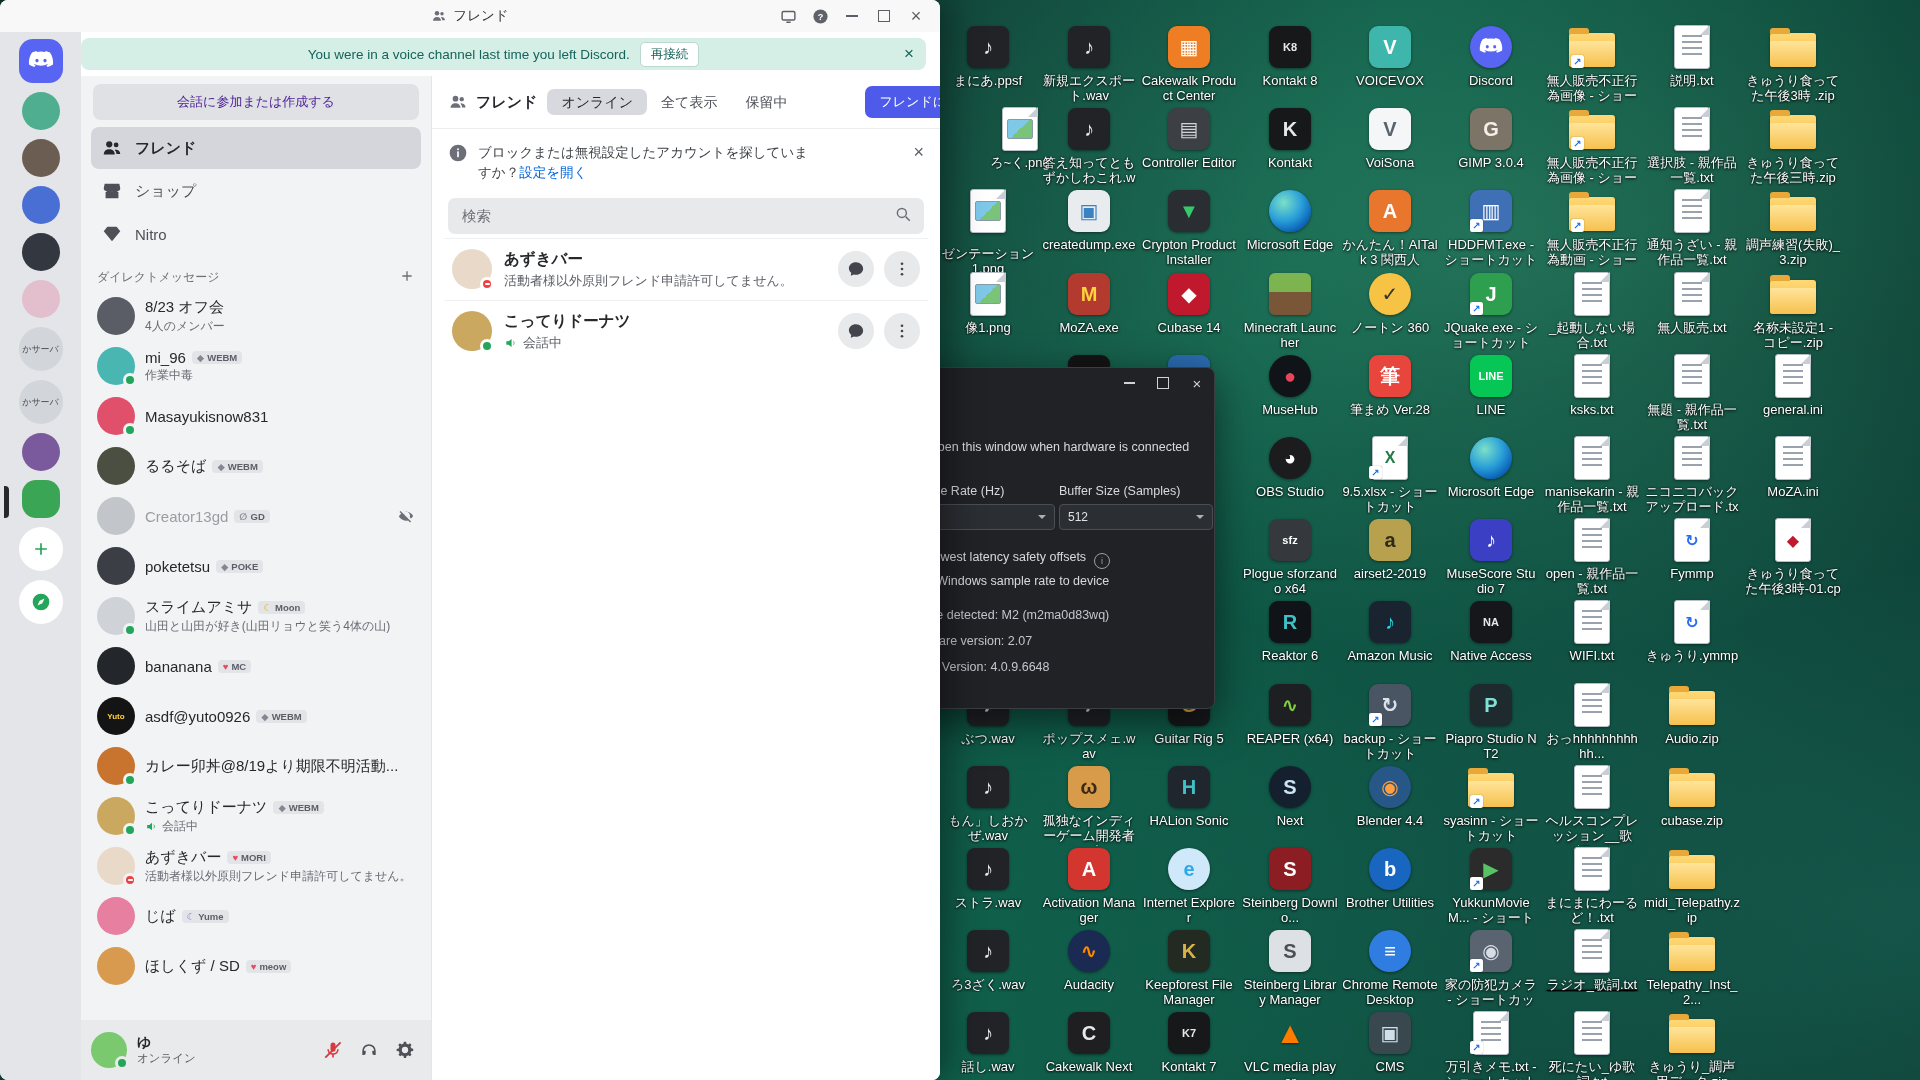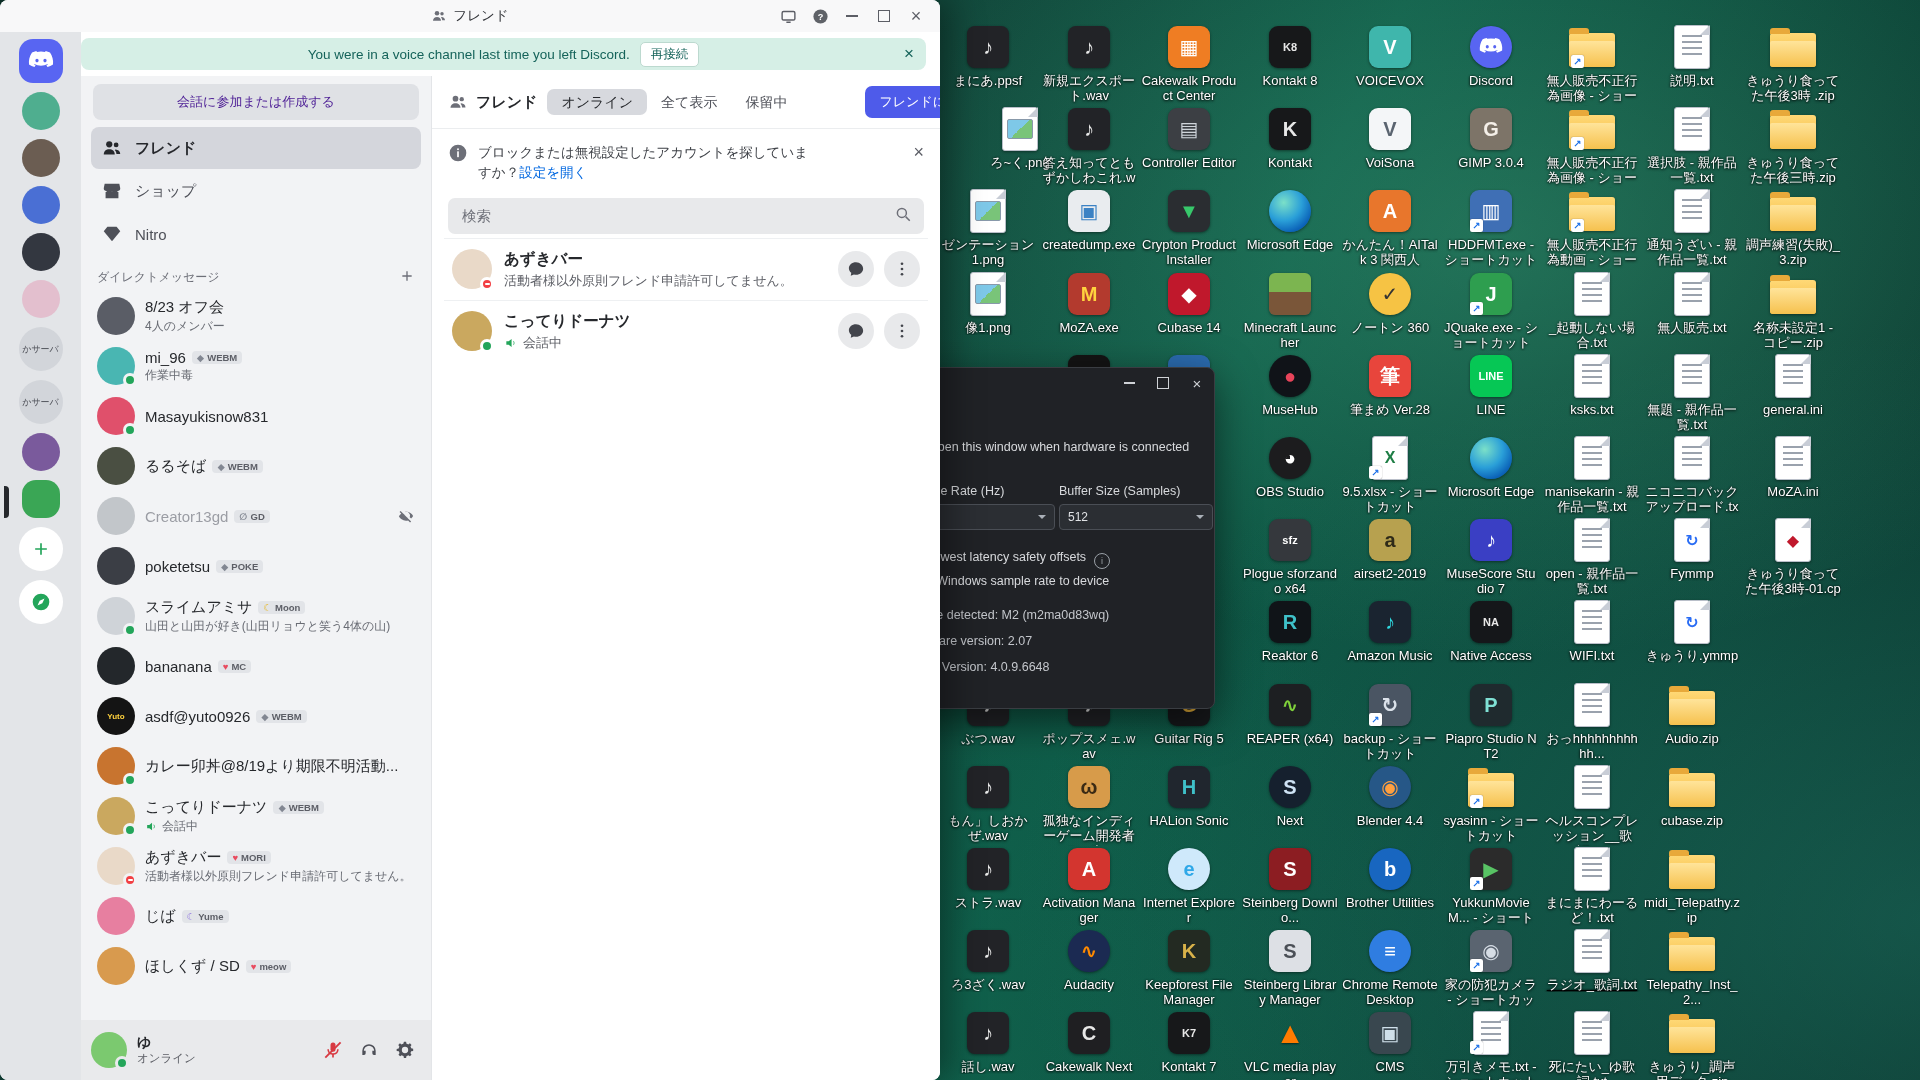--- a/index.html
+++ b/index.html
@@ -145,21 +145,21 @@
         <div class="lbl">まにあ.ppsf</div>
       </div>
       <div class="di" style="left: 972px; top: 106px;">
         <div class="ic">
           <div class="k-page">
             <i class="pic"></i>
           </div>
         </div>
         <div class="lbl">ろ~く.png</div>
       </div>
-      <div class="di" style="left: 940px; top: 188px;">
+      <div class="di" style="left: 940px; top: 188px; gap: 9px;">
         <div class="ic">
           <div class="k-page">
             <i class="pic"></i>
           </div>
         </div>
         <div class="lbl">ゼンテーション1.png</div>
       </div>
       <div class="di" style="left: 940px; top: 271px;">
         <div class="ic">
           <div class="k-page">

